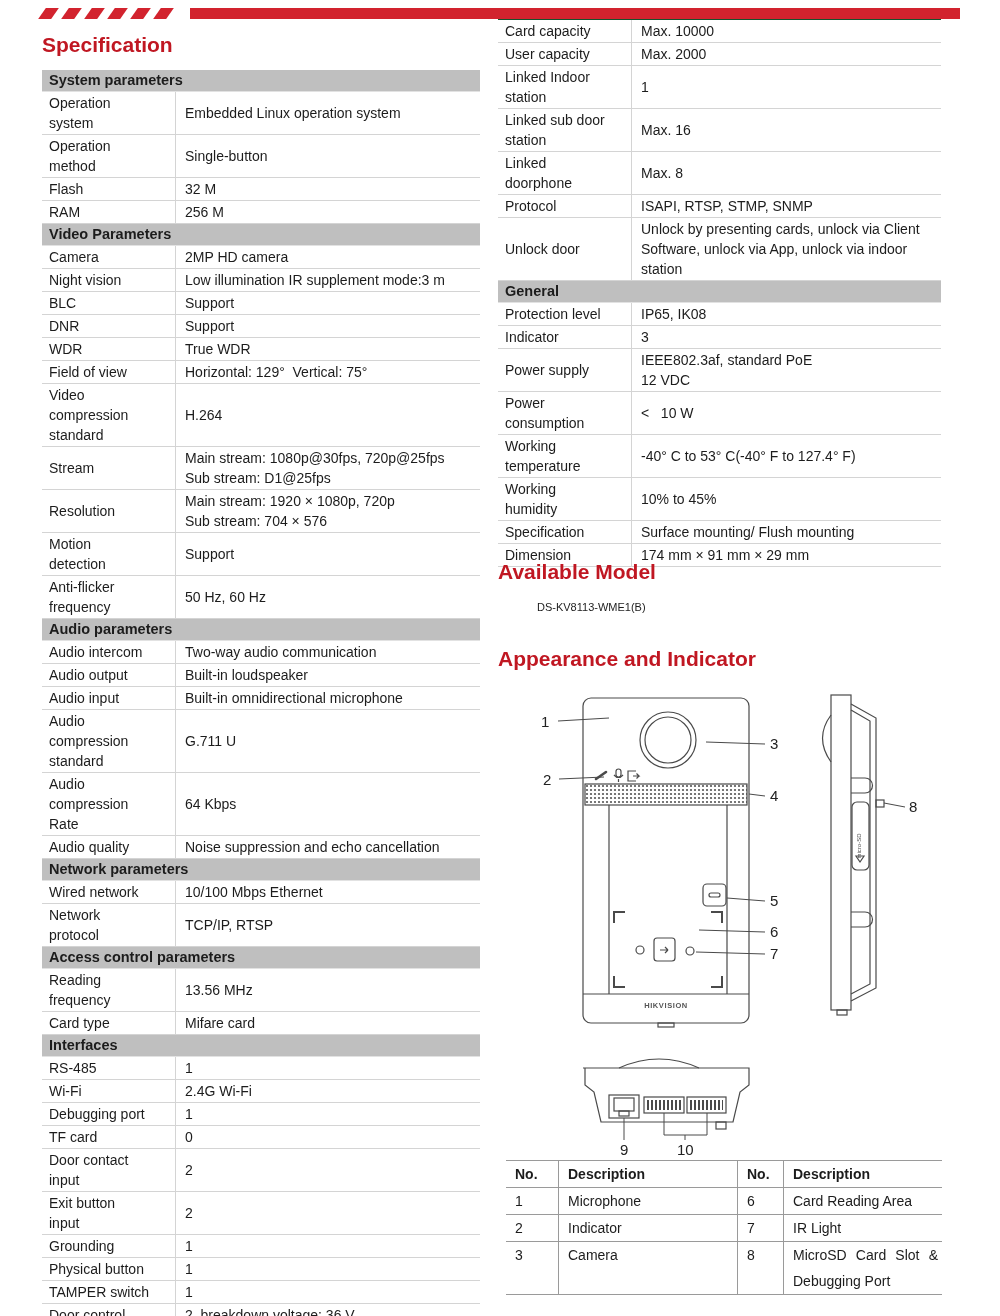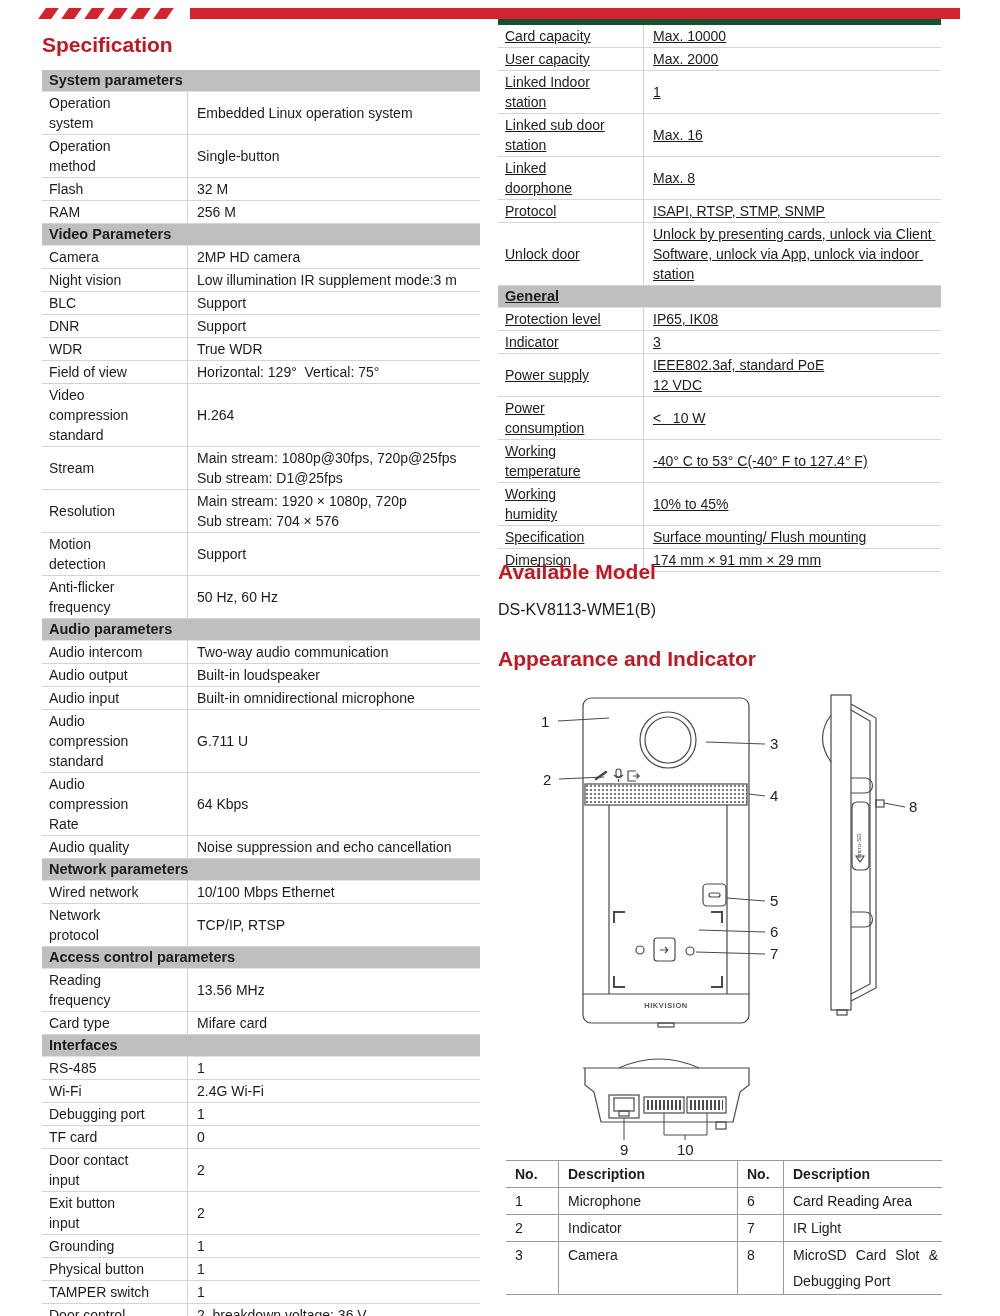--- a/index.html
+++ b/index.html
@@ -6,29 +6,29 @@
   body{
     position:relative;width:1000px;height:1316px;overflow:hidden;background:#ffffff;
     font-family:"Liberation Sans",sans-serif;color:#1c1c1c;font-size:14px;
   }
   
   .banner{position:absolute;top:8px;left:0;width:100%;height:12px;}
   .stripe{position:absolute;top:0;width:13px;height:11px;background:#d2232e;transform:skewX(-35deg);}
   .bar{position:absolute;top:0;left:190px;width:770px;height:11px;background:#d2232e;}
   
   .red-title{position:absolute;margin:0;font-size:21px;font-weight:bold;color:#c01722;text-align:center;}
-  .model-text{position:absolute;font-size:16px;color:#1c1c1c;}
+  .model-text{position:absolute;font-size:11px;color:#1c1c1c;margin-left:39px;}
   
   .spec{position:absolute;}
   .sec{background:#bfbfbf;font-weight:bold;line-height:19px;padding:1px 0 1px 7px;font-size:14.5px;border-bottom:1px solid #e2e2e2;}
   .trow{display:flex;align-items:stretch;border-bottom:1px solid #d4d4d4;}
   .tl,.tv{white-space:pre-wrap;line-height:20px;display:flex;align-items:center;padding-top:1px;padding-bottom:1px;}
   .tl{width:133px;padding-left:7px;padding-right:4px;box-sizing:border-box;flex:none;}
-  .tv{flex:1;border-left:1px solid #d4d4d4;padding-left:9px;padding-right:4px;margin-left:12px;}
-  .btop{border-top:6px solid #14532d;text-decoration:underline;}
+  .tv{flex:1;border-left:1px solid #d4d4d4;padding-left:9px;padding-right:4px;}
+  .btop{border-top:1px solid #14532d;}
   
   .legend{position:absolute;left:506px;top:1160px;width:436px;border-top:1px solid #9a9a9a;}
   .lrow{display:flex;border-bottom:1px solid #9a9a9a;}
   .lcell{line-height:26px;padding:0 4px 0 9px;box-sizing:border-box;}
   .lc1{width:52px;flex:none;}
   .lc2{width:179px;flex:none;border-left:1px solid #9a9a9a;}
   .lc3{width:46px;flex:none;border-left:1px solid #9a9a9a;}
   .lc4{flex:1;border-left:1px solid #9a9a9a;text-align:justify;}
   .lhead .lcell{font-weight:bold;}
   

